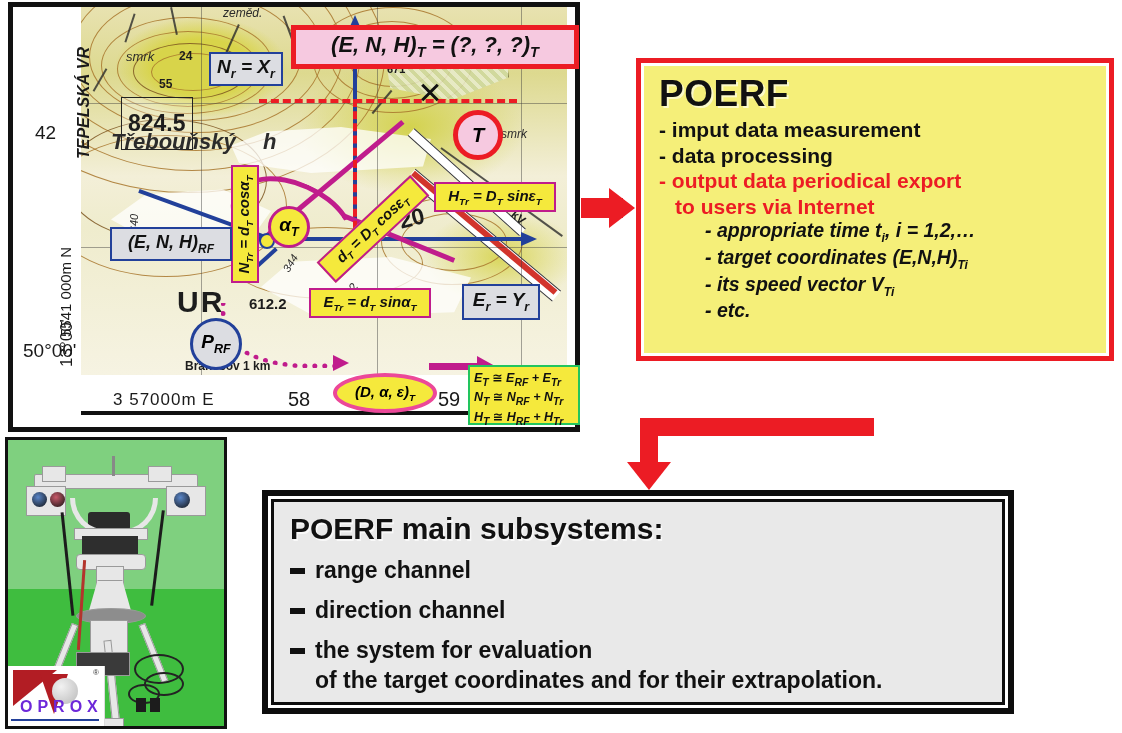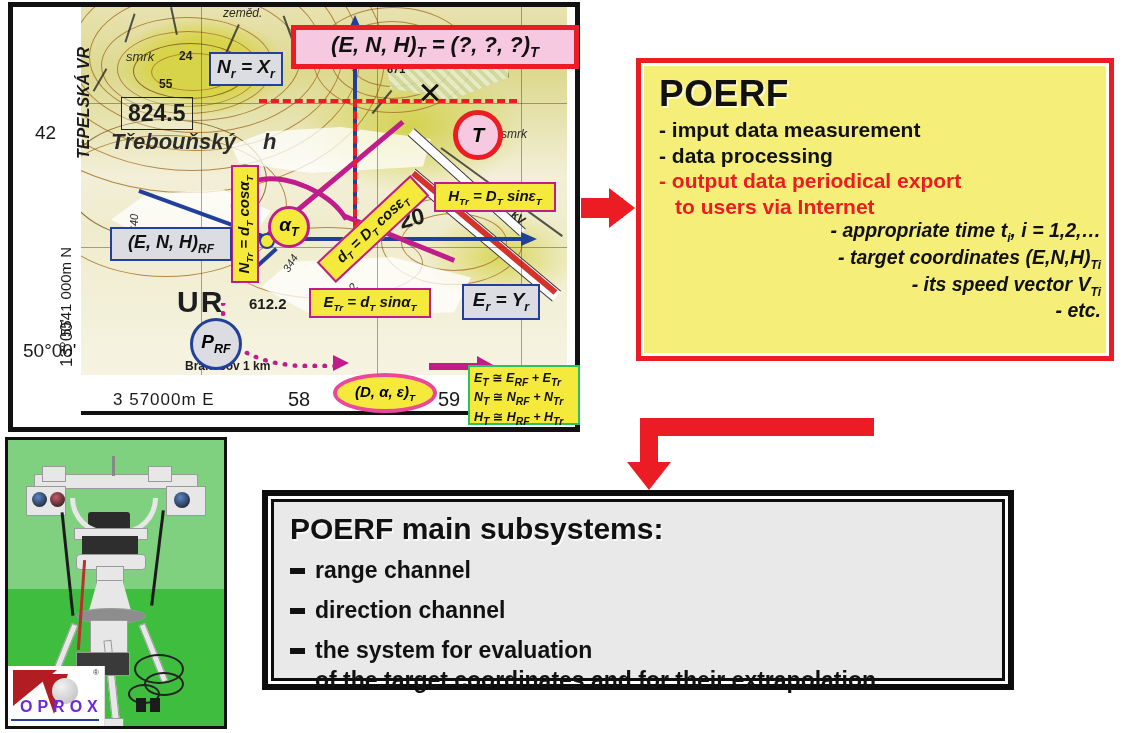--- a/index.html
+++ b/index.html
@@ -65,25 +65,25 @@
   #poerf-box{position:absolute;left:636px;top:58px;width:478px;height:303px;
              background:#f5ef79;border:5px solid #ec1c24;box-sizing:border-box;
              box-shadow:0 0 0 3px #fff inset;}
   #poerf-box .pad{padding:10px 8px 0 18px;}
   #poerf-title{font-size:37px;font-weight:bold;color:#111;letter-spacing:.5px;
                text-shadow:2px 2px 0 rgba(255,255,255,.6);margin-bottom:2px;}
   .pline{font-size:21px;font-weight:bold;color:#111;line-height:1.22;white-space:nowrap;}
   .pline.red{color:#ec1c24;}
   .pline.ital{font-style:italic;font-size:19.5px;}
   .pline sub{font-size:.62em;}
-  .indent1{padding-left:46px;text-align:right;}
+  .indent1{padding-left:46px;}
   .indent2{padding-left:16px;}
 
   
-  #subs-box{position:absolute;left:262px;top:490px;width:752px;height:200px;
+  #subs-box{position:absolute;left:262px;top:490px;width:752px;height:224px;
             background:#e9e9e9;border:6px solid #0d0d0d;box-sizing:border-box;
             box-shadow:0 0 0 3px #fff inset, 0 0 0 6px #0d0d0d inset;}
   #subs-box .pad{padding:16px 10px 0 22px;}
   #subs-title{font-size:30px;font-weight:bold;color:#111;margin-bottom:10px;
               text-shadow:1.5px 1.5px 0 rgba(255,255,255,.7);}
   .sline{font-size:23px;font-weight:bold;color:#111;line-height:1.3;
          display:flex;align-items:flex-start;margin-bottom:10px;}
   .sdash{display:inline-block;width:15px;height:6px;background:#111;margin:12px 10px 0 0;flex:0 0 auto;}
   .sline .txt span{display:block;}
 
@@ -168,21 +168,21 @@
       <div class="gridline" style="left:0;top:96px;width:100%;height:1px;"></div>
       <div class="gridline" style="left:0;top:240px;width:100%;height:1px;"></div>
       <div class="gridline" style="left:120px;top:0;width:1px;height:100%;"></div>
       <div class="gridline" style="left:296px;top:0;width:1px;height:100%;"></div>
       <div class="gridline" style="left:440px;top:0;width:1px;height:100%;"></div>
 
       <span class="mapglyph" style="left:142px;top:-1px;font-size:12px;">zeměd.</span>
       <span class="mapglyph" style="left:45px;top:42px;font-size:13px;">smrk</span>
       <span class="mapglyph b" style="left:98px;top:42px;font-size:12px;">24</span>
       <span class="mapglyph b" style="left:78px;top:70px;font-size:12px;">55</span>
-      <span class="mapglyph b" style="left:40px;top:90px;font-size:23px;border:1.5px solid #222;padding:2px 6px;background:rgba(255,255,255,.25);">824.5</span>
+      <span class="mapglyph b" style="left:40px;top:90px;font-size:23px;border:1.5px solid #222;padding:12px 6px;background:rgba(255,255,255,.25);">824.5</span>
       <span class="mapglyph" style="left:30px;top:122px;font-size:22px;font-weight:bold;">Třebouňský</span>
       <span class="mapglyph" style="left:182px;top:122px;font-size:22px;font-weight:bold;">h</span>
       <span class="mapglyph b" style="left:96px;top:278px;font-size:30px;letter-spacing:2px;">UR</span>
       <span class="mapglyph b" style="left:168px;top:288px;font-size:15px;">612.2</span>
       <span class="mapglyph b" style="left:104px;top:352px;font-size:12px;">Branešov 1 km</span>
       <span class="mapglyph b" style="left:318px;top:44px;font-size:17px;">O</span>
       <span class="mapglyph b" style="left:358px;top:34px;font-size:17px;">Z</span>
       <span class="mapglyph b" style="left:396px;top:30px;font-size:17px;">p</span>
       <span class="mapglyph b" style="left:318px;top:198px;font-size:23px;transform:rotate(-14deg);">20</span>
       <span class="mapglyph b" style="left:410px;top:196px;font-size:12px;transform:rotate(40deg);">110 kV</span>

